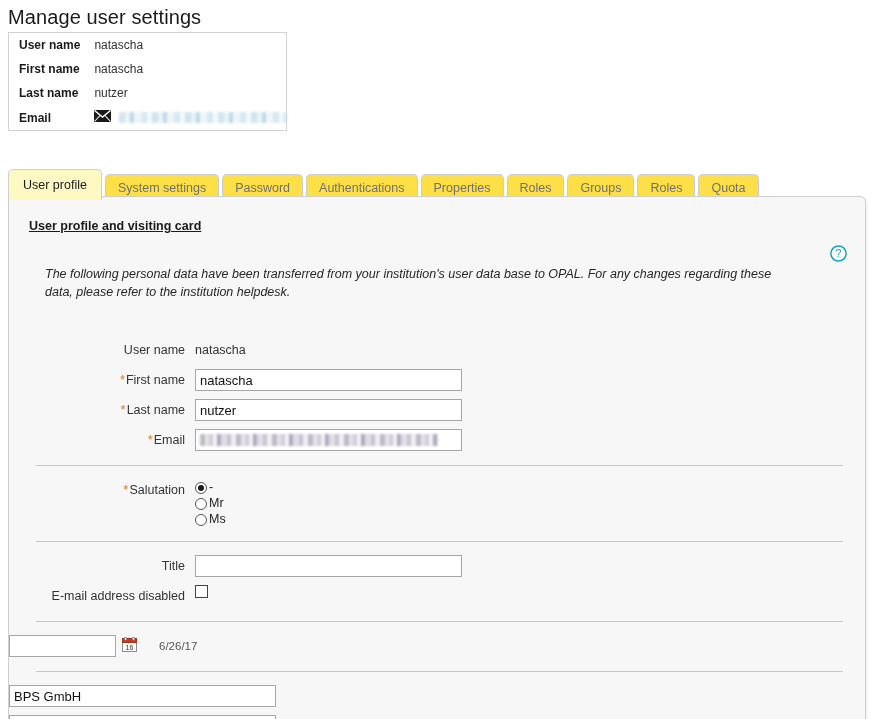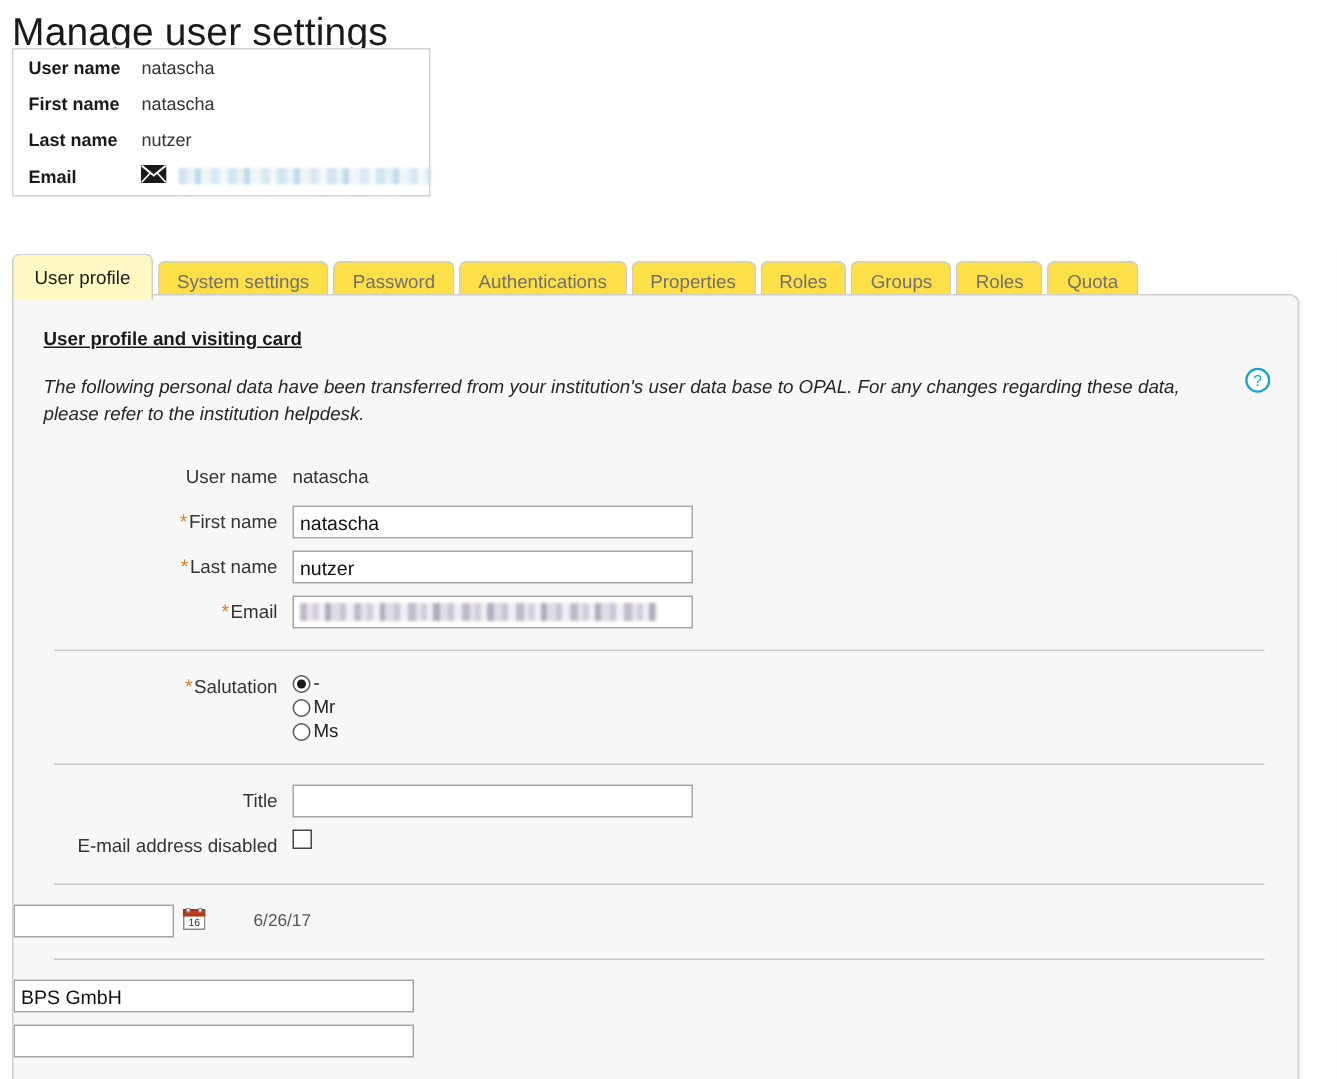--- a/index.html
+++ b/index.html
@@ -12,21 +12,21 @@
     height: 719px;
     overflow: hidden;
     font-family: "Liberation Sans", sans-serif;
     font-size: 13px;
     color: #222222;
     -webkit-font-smoothing: antialiased;
   }
 
   
   .page-title {
-    font-size: 26px;
+    font-size: 20px;
     font-weight: normal;
     color: #1a1a1a;
     margin: 0;
     padding: 6px 0 8px 8px;
     letter-spacing: 0.1px;
   }
 
   
   .summary-box {
     position: absolute;
@@ -153,21 +153,21 @@
     color: #1a1a1a;
     margin: 0;
     padding: 22px 0 0 20px;
     text-decoration: underline;
   }
   .intro {
     font-style: italic;
     font-size: 12.5px;
     color: #262626;
     line-height: 1.45;
-    margin: 0;
+    margin: 16px;
     padding: 16px 60px 0 20px;
     max-width: 790px;
   }
   .help-icon {
     position: absolute;
     right: 18px;
     top: 48px;
     width: 17px;
     height: 17px;
     cursor: pointer;
@@ -282,21 +282,21 @@
     cursor: pointer;
   }
 
   .cal-icon {
     margin-left: 6px;
     cursor: pointer;
     display: inline-block;
     vertical-align: middle;
   }
   .date-hint {
-    margin-left: 32px;
+    margin-left: 22px;
     font-size: 11.5px;
     color: #555555;
     text-align: right;
   }
 
   .divider {
     height: 1px;
     background: #c9c9c9;
     margin: 10px 22px 9px 27px;
   }

